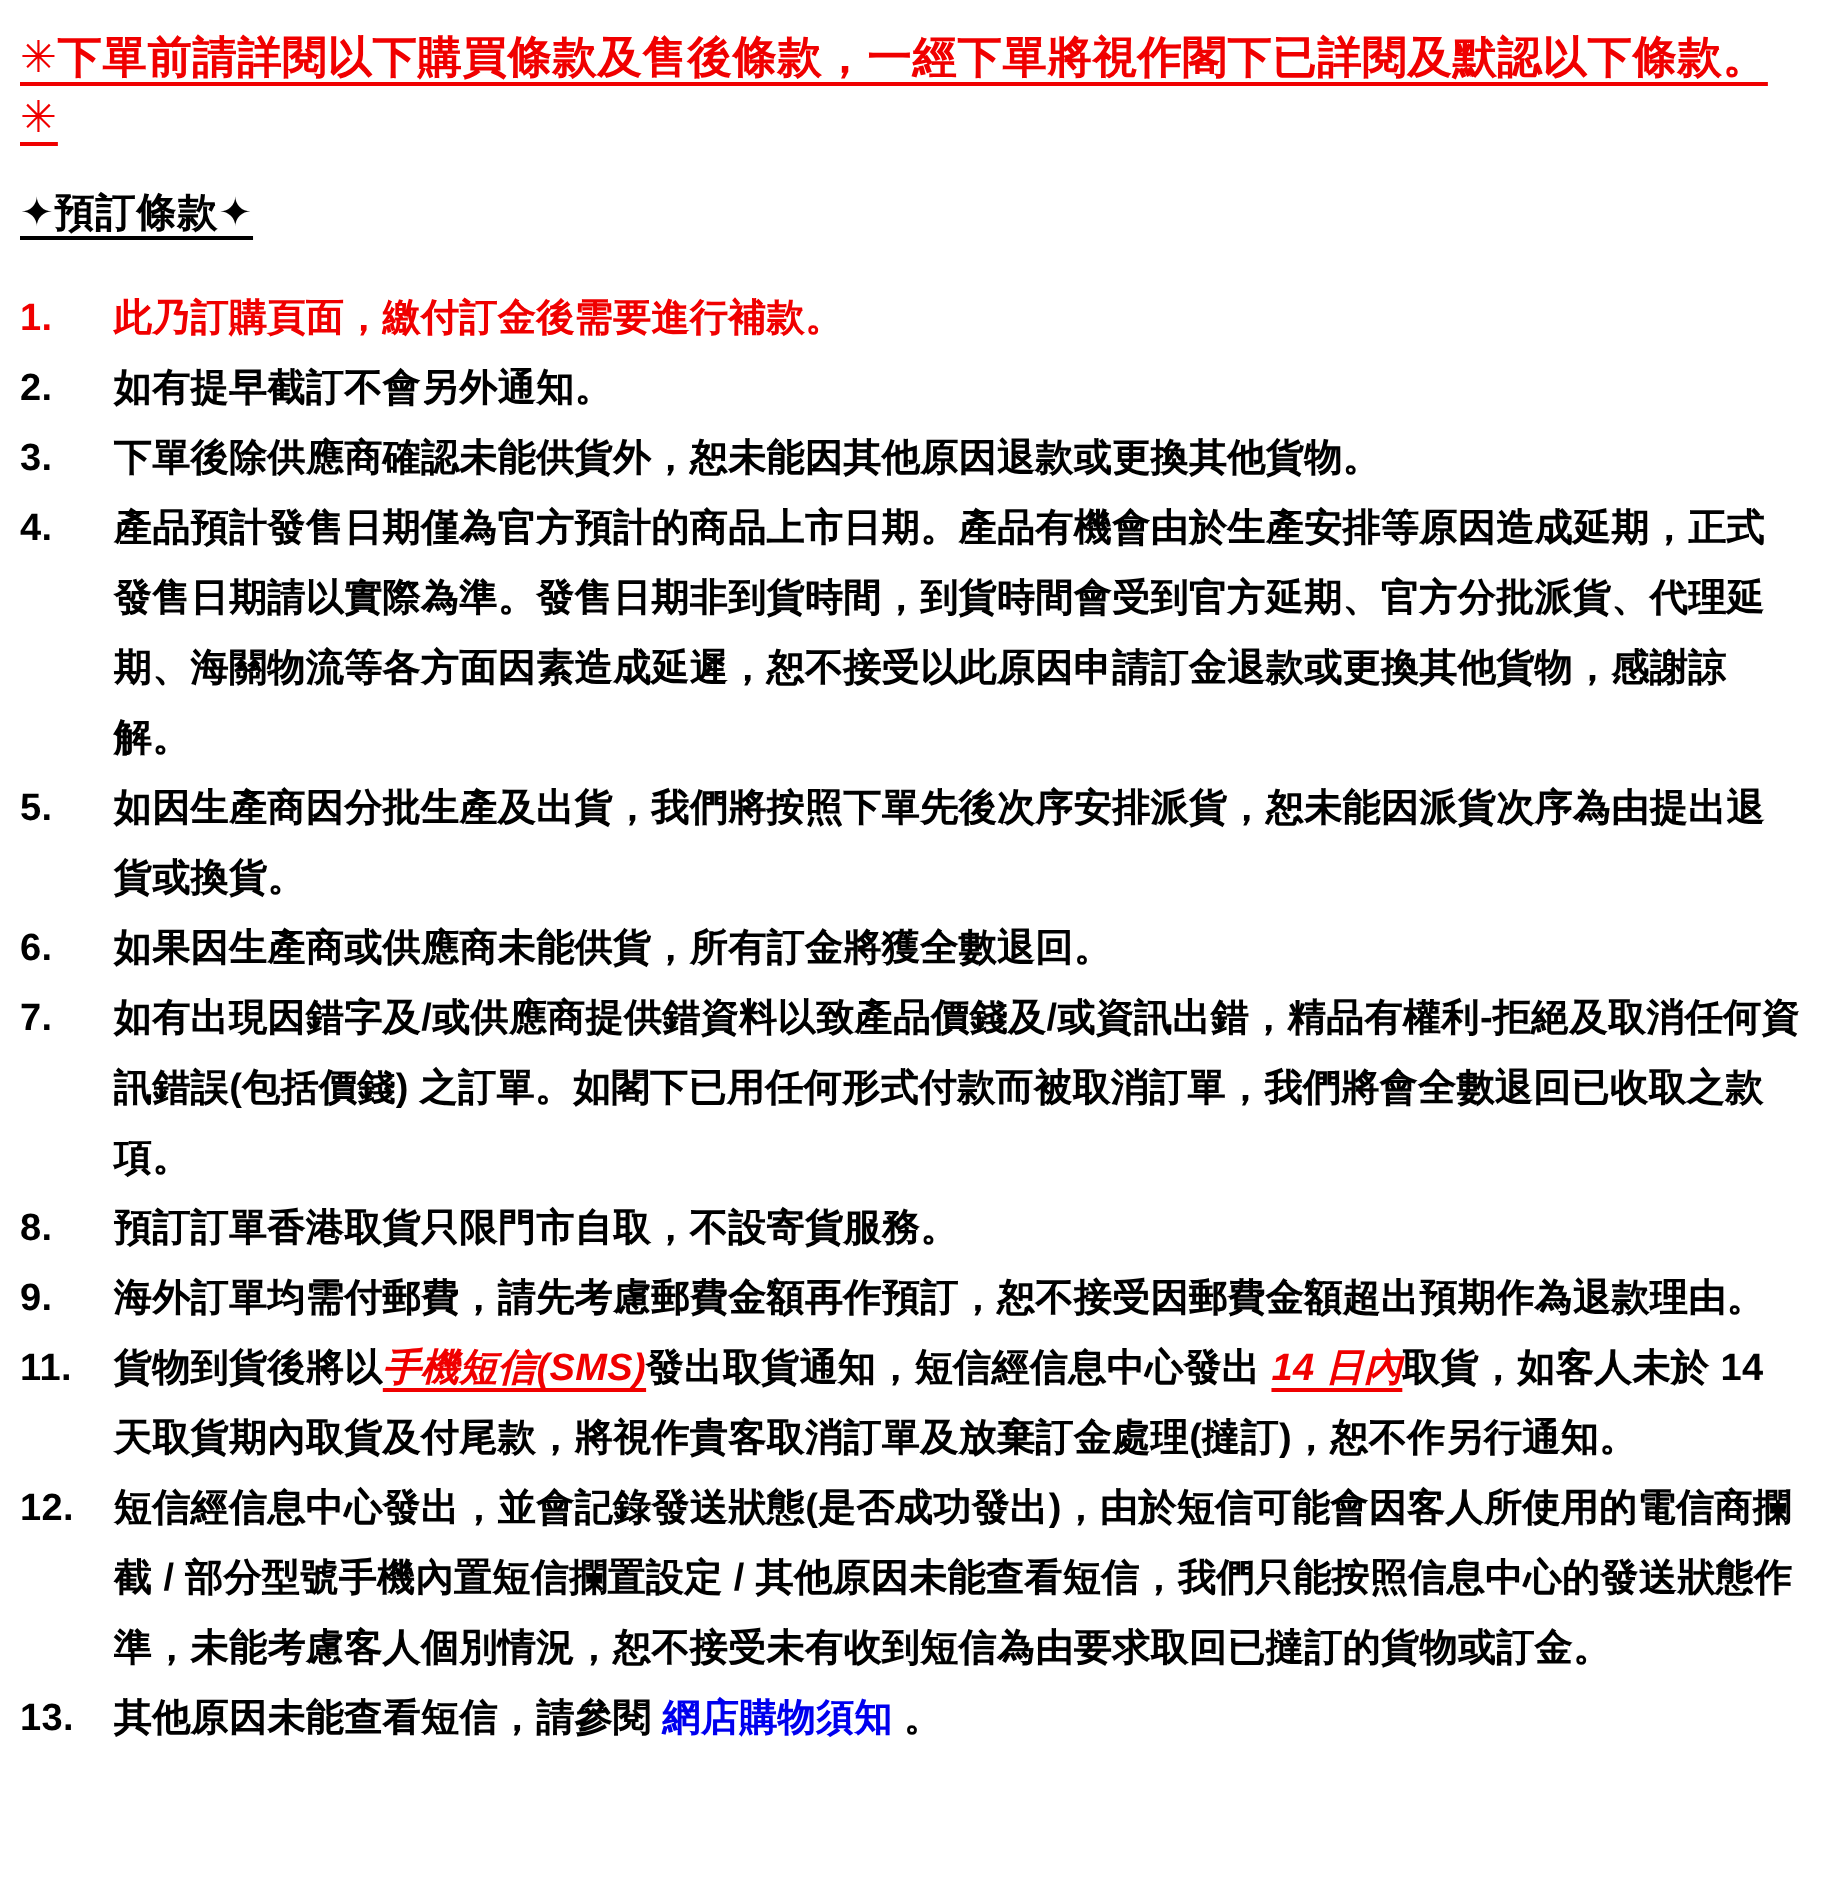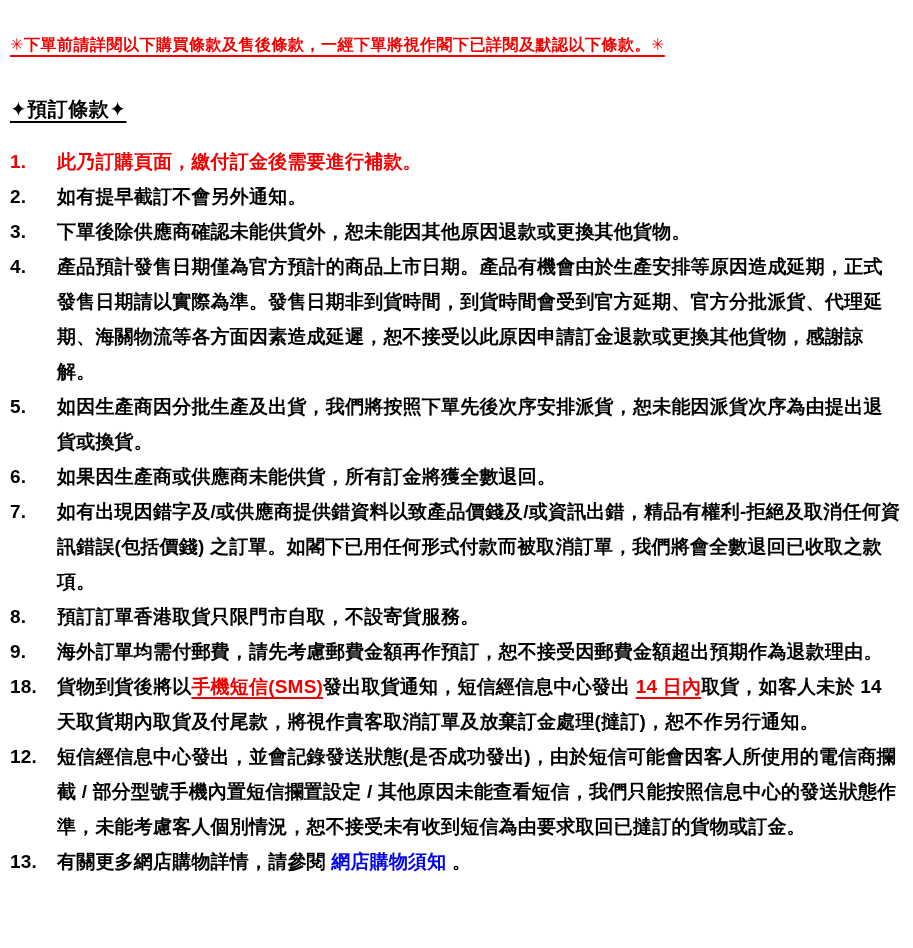--- a/index.html
+++ b/index.html
@@ -19,37 +19,37 @@
     min-height: 948px;
     font-family: "Liberation Sans", "DejaVu Sans", sans-serif;
     font-weight: 700;
     color: var(--text);
   }
   .page {
     padding: 10px 12px 12px 10px;
   }
   .notice {
     color: var(--red);
-    font-size: 16px;
+    font-size: 22px;
     line-height: 30px;
     text-decoration: underline;
     text-decoration-thickness: 2px;
     text-underline-offset: 5px;
-    margin: 20px 0 0 0;
+    margin: 4px 0 0 0;
     letter-spacing: 0.5px;
   }
   .section-title {
     display: inline-block;
     color: var(--text);
     font-size: 20px;
     line-height: 26px;
     text-decoration: underline;
     text-decoration-thickness: 2px;
     text-underline-offset: 5px;
-    margin: 36px 0 14px 0;
+    margin: 20px 0 14px 0;
     letter-spacing: 0.5px;
   }
   .terms {
     margin-top: 8px;
   }
   .term-row {
     display: flex;
     align-items: flex-start;
     font-size: 19px;
     line-height: 35px;
@@ -58,21 +58,21 @@
   .term-num {
     flex: 0 0 27px;
     white-space: nowrap;
   }
   .term-text {
     flex: 1;
     min-width: 0;
     margin-left: 20px;
   }
   .row-red { color: var(--red); }
-  .seg-red { color: var(--red); }
+  .seg-red { color: var(--red); font-style: italic; }
   .seg-underline {
     text-decoration: underline;
     text-decoration-thickness: 2px;
     text-underline-offset: 4px;
   }
   .seg-link {
     color: var(--link);
     text-decoration-thickness: 2px;
     text-underline-offset: 4px;
     cursor: pointer;
@@ -119,25 +119,25 @@
       </div>
       <div class="term-row">
         <span class="term-num">8.</span>
         <span class="term-text"><span>預訂訂單香港取貨只限門市自取，不設寄貨服務。</span></span>
       </div>
       <div class="term-row">
         <span class="term-num">9.</span>
         <span class="term-text"><span>海外訂單均需付郵費，請先考慮郵費金額再作預訂，恕不接受因郵費金額超出預期作為退款理由。</span></span>
       </div>
       <div class="term-row">
-        <span class="term-num">18.</span>
+        <span class="term-num">11.</span>
         <span class="term-text"><span>貨物到貨後將以</span><span class="seg-red seg-underline">手機短信(SMS)</span><span>發出取貨通知，短信經信息中心發出 </span><span class="seg-red seg-underline">14 日內</span><span>取貨，如客人未於 14 天取貨期內取貨及付尾款，將視作貴客取消訂單及放棄訂金處理(撻訂)，恕不作另行通知。</span></span>
       </div>
       <div class="term-row">
         <span class="term-num">12.</span>
         <span class="term-text"><span>短信經信息中心發出，並會記錄發送狀態(是否成功發出)，由於短信可能會因客人所使用的電信商攔截 / 部分型號手機內置短信攔置設定 / 其他原因未能查看短信，我們只能按照信息中心的發送狀態作準，未能考慮客人個別情況，恕不接受未有收到短信為由要求取回已撻訂的貨物或訂金。</span></span>
       </div>
       <div class="term-row">
         <span class="term-num">13.</span>
-        <span class="term-text"><span>有關更多網店購物詳情，請參閱 </span><span class="seg-link">網店購物須知</span><span> 。</span></span>
+        <span class="term-text"><span>其他原因未能查看短信，請參閱 </span><span class="seg-link">網店購物須知</span><span> 。</span></span>
       </div>
     </div>
 </div>
 
 </body></html>

